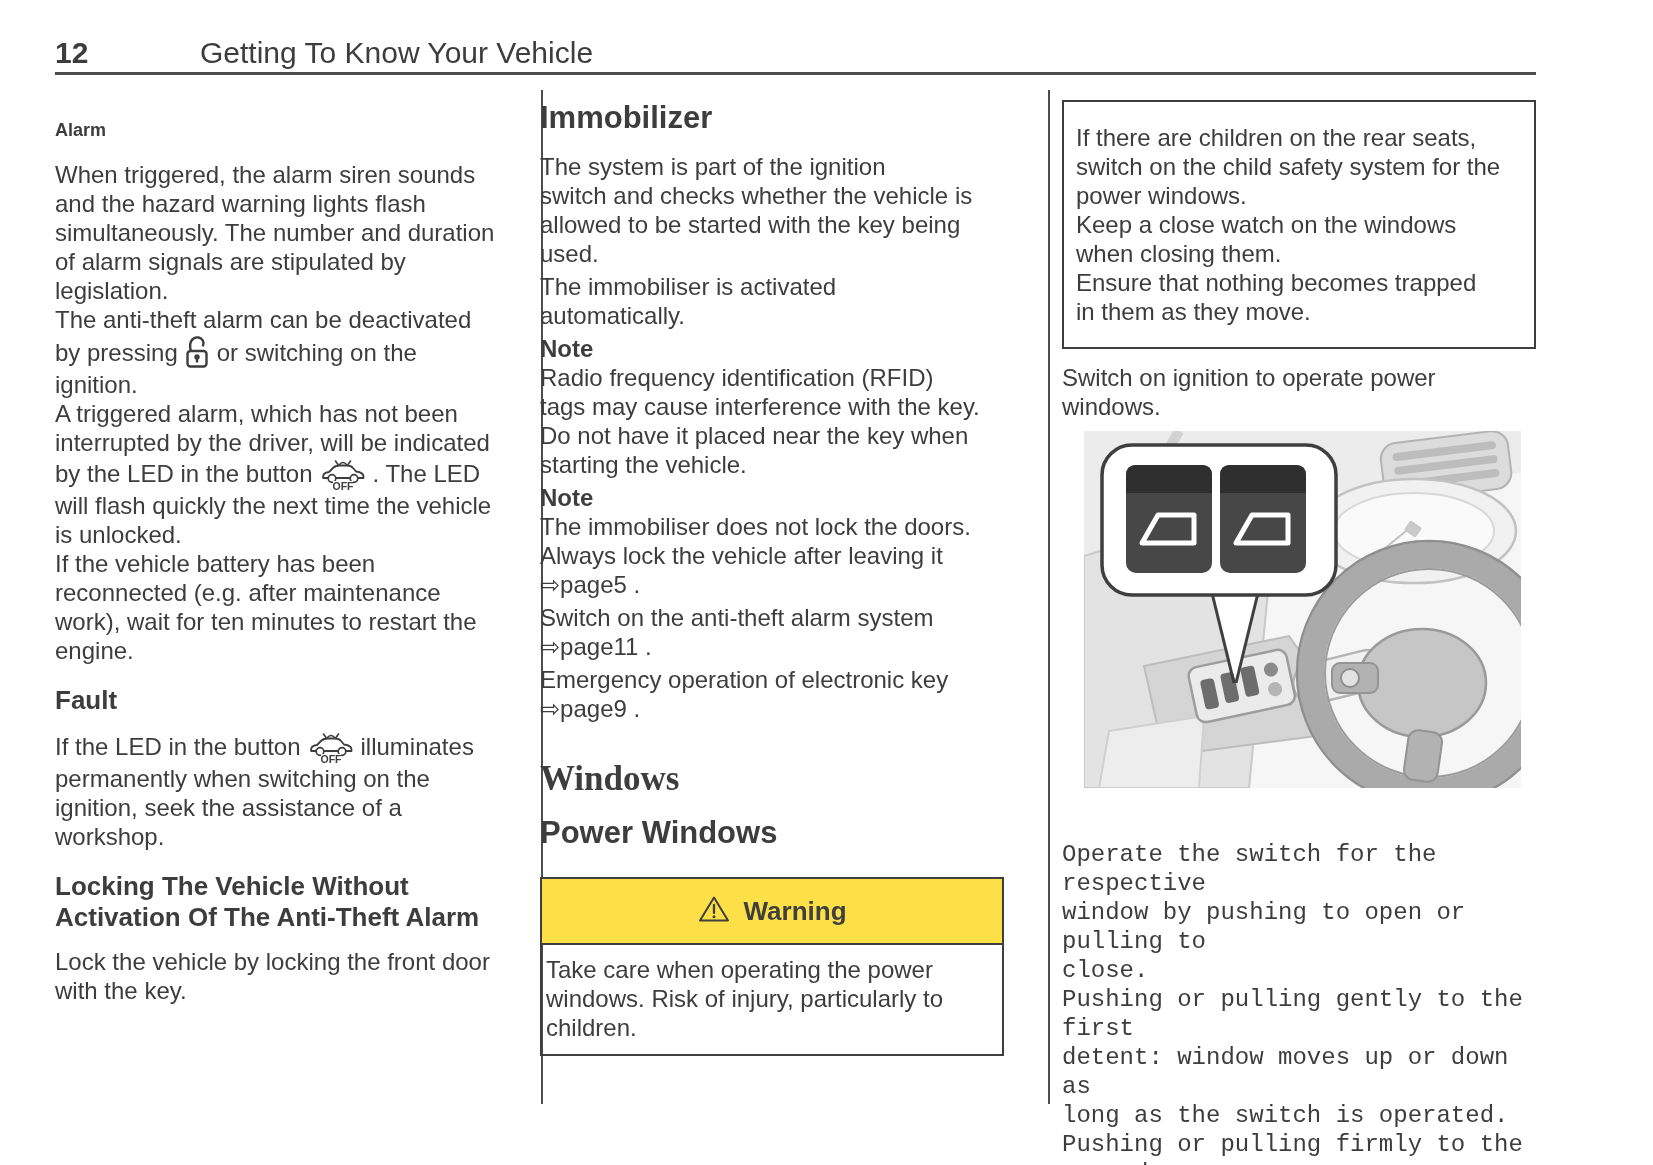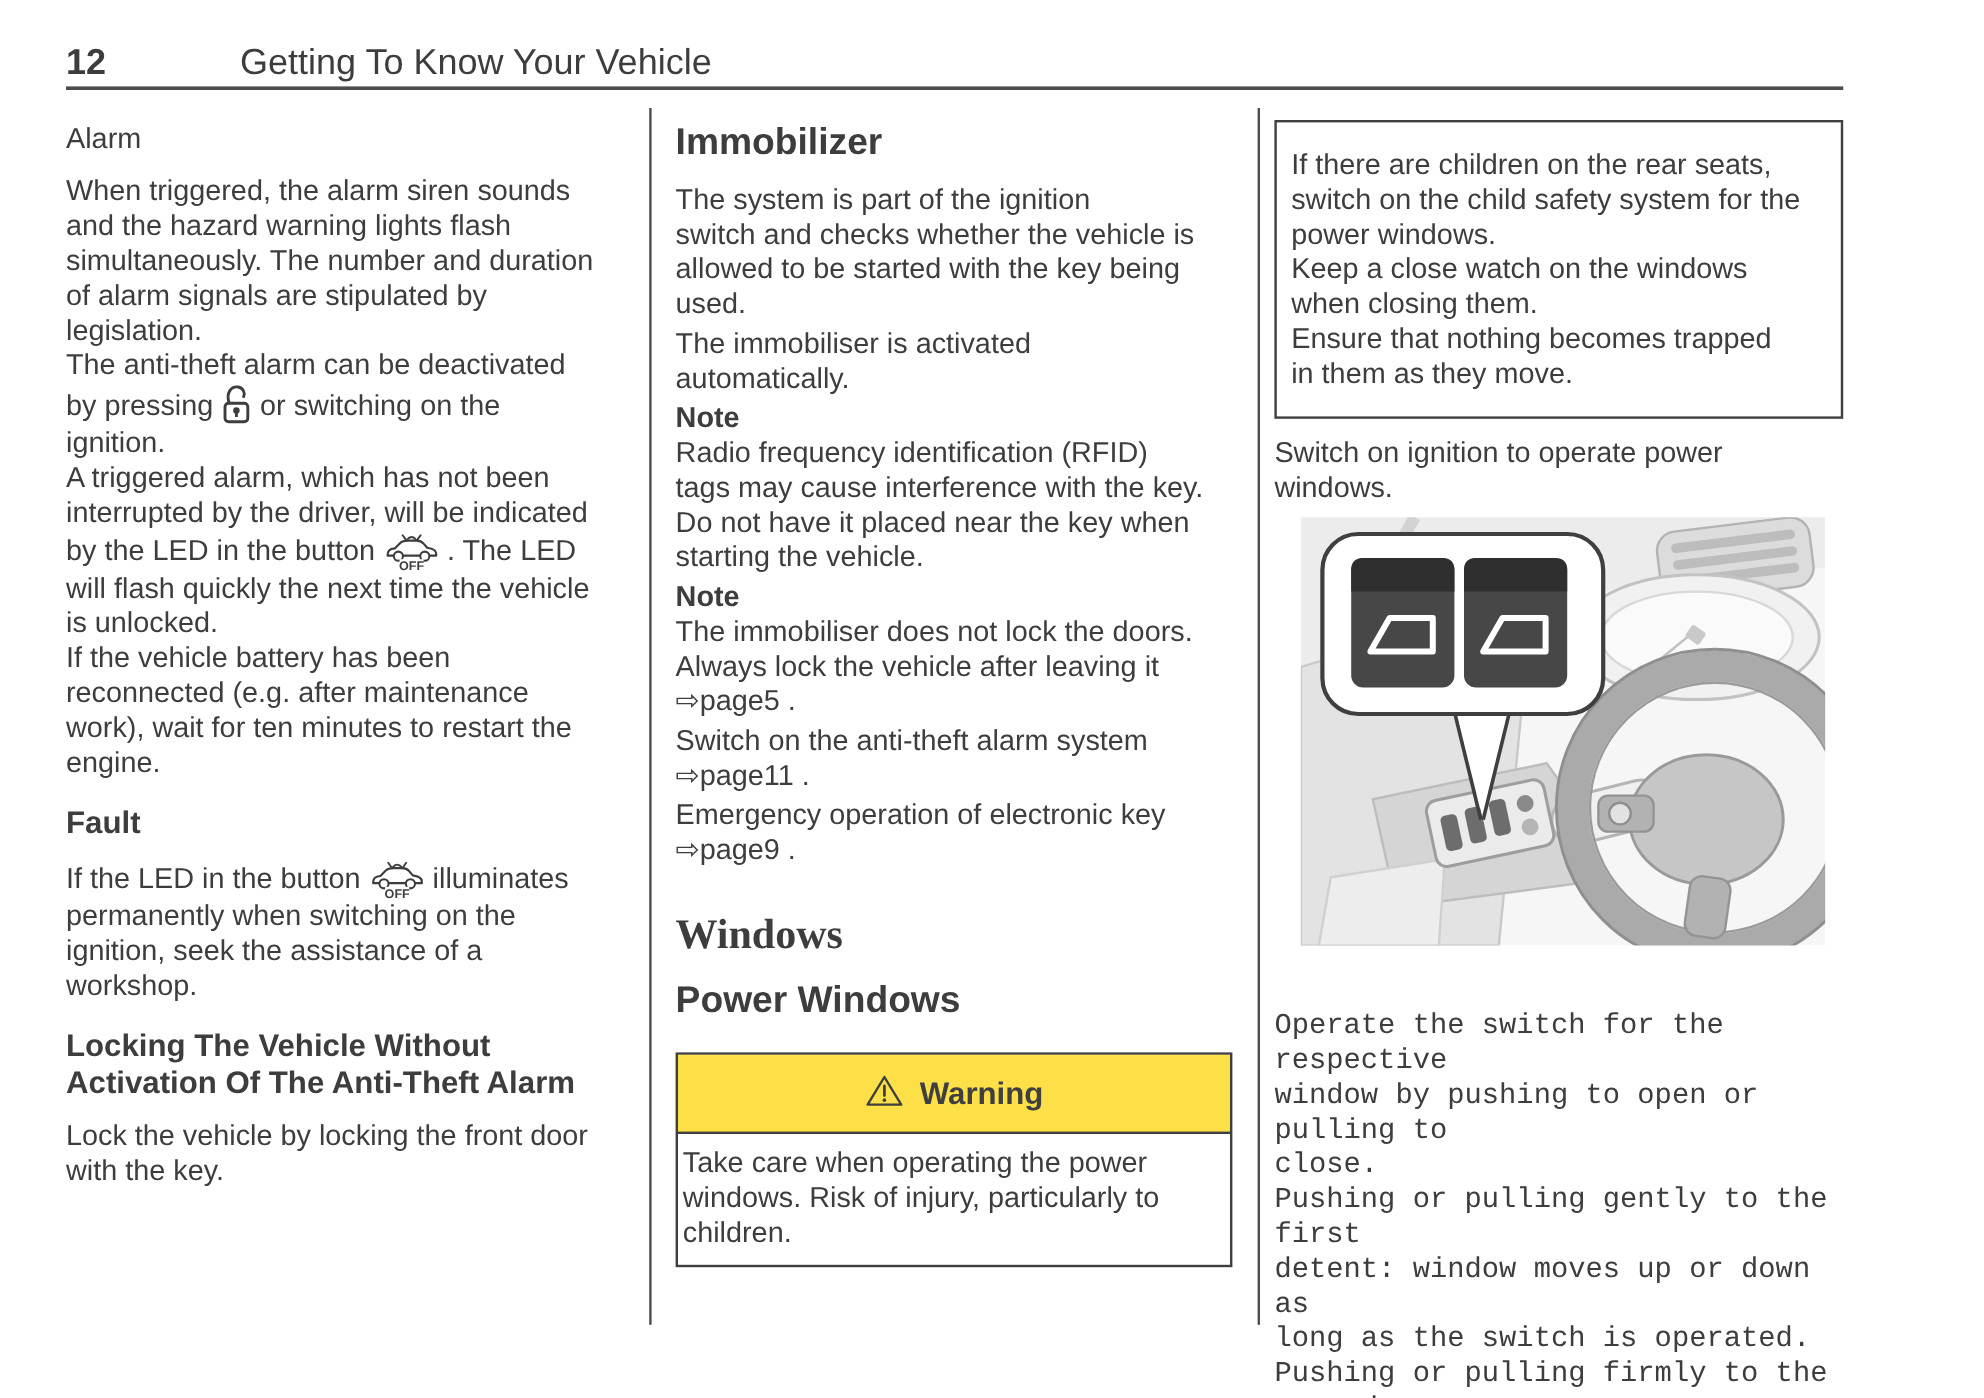--- a/index.html
+++ b/index.html
@@ -8,26 +8,26 @@
     font-family:"Liberation Sans", sans-serif;color:#3d3d3d;overflow:hidden;
   }
   .page-number{position:absolute;left:55px;top:36px;font-size:30px;font-weight:bold;}
   .page-title{position:absolute;left:200px;top:36px;font-size:30px;font-weight:normal;}
   .header-rule{position:absolute;left:55px;top:72px;width:1481px;height:3px;background:#4d4d4d;}
   .col-sep{position:absolute;top:90px;height:1014px;width:2px;background:#4d4d4d;}
   #sep1{left:541px;}
   #sep2{left:1048px;}
   .col{position:absolute;top:96px;}
   #col1{left:55px;width:468px;}
-  #col2{left:563px;width:464px;}
+  #col2{left:540px;width:464px;}
   #col3{left:1062px;width:474px;}
   .h1{font-size:35px;font-weight:bold;margin:36px 0 16px 0;line-height:40px;font-family:Liberation Serif, serif;}
   .h2{font-size:31px;font-weight:bold;margin:4px 0 16px 0;line-height:36px;}
   .h2-mid{font-size:31px;font-weight:bold;margin:14px 0 20px 0;line-height:36px;}
-  .h3{font-size:24px;font-weight:normal;margin:4px 0 14px 0;line-height:31px;white-space:pre-line;}
+  .h3{font-size:18px;font-weight:bold;margin:19px 0 14px 0;line-height:31px;white-space:pre-line;}
   .h3-mid{font-size:26px;font-weight:bold;margin:20px 0 14px 0;line-height:31px;white-space:pre-line;}
   .body{font-size:24px;line-height:29px;margin:0;white-space:pre-line;}
   .gap{margin-top:4px;}
   .note-label{font-size:24px;line-height:29px;font-weight:bold;margin:4px 0 0 0;}
   .inline-icon{display:inline-block;vertical-align:-9px;margin:0 6px;}
   .inline-icon svg{display:block;}
   .childbox{border:2px solid #3f3f3f;padding:21px 12px;margin-top:4px;}
   .ignition-para{margin-top:14px;}
   .illustration{margin:10px 0 0 22px;}
   .operate-para{margin-top:48px;font-family:Liberation Mono, monospace;}

